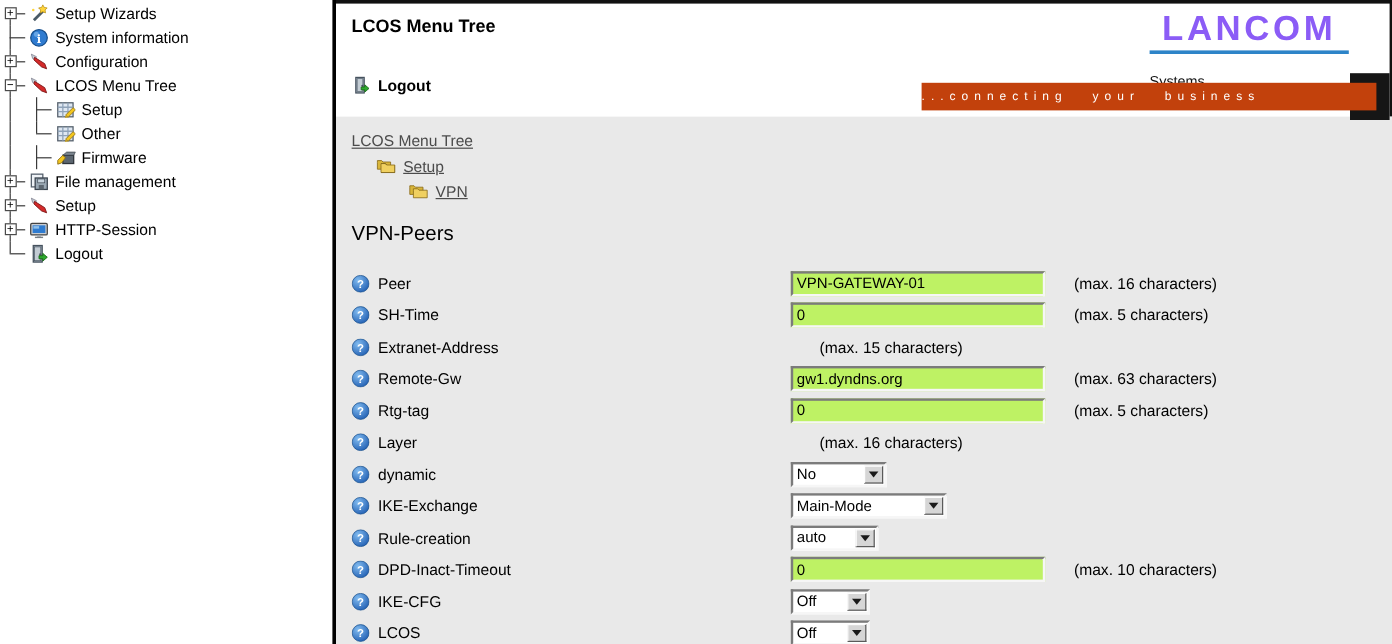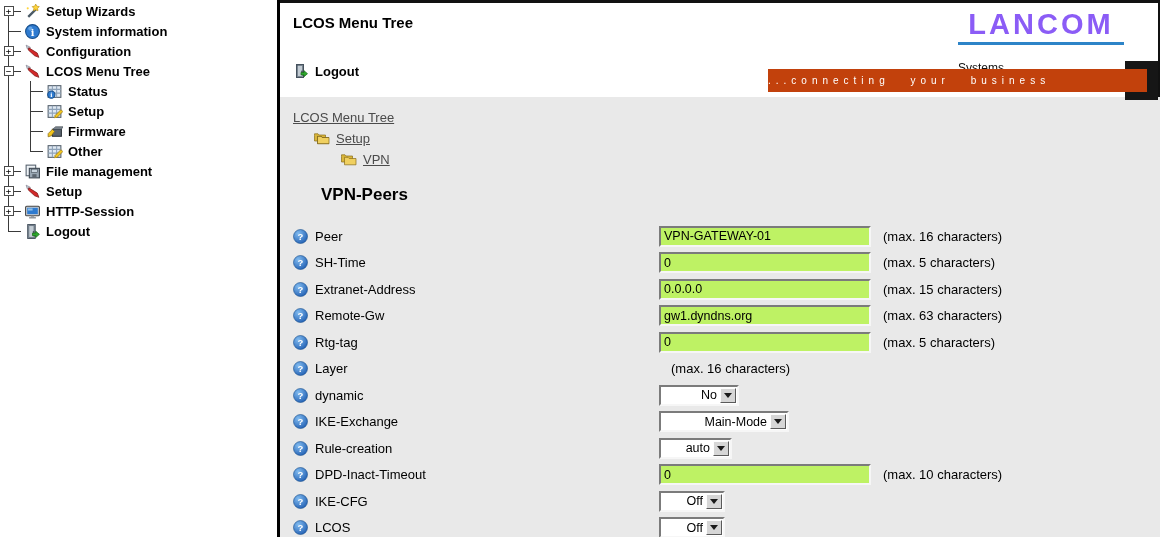--- a/index.html
+++ b/index.html
@@ -27,21 +27,21 @@
   .tcell.c2 { width:22px; }
   .tcell.c2::before { left:12px; }
   .tcell.c2::after  { left:12px; }
   .expander {
     position:absolute; left:3.5px; top:50%; transform:translateY(-50%);
     width:10px; height:10px; background:#fff; border:1px solid #4a4a4a;
     font-size:9px; line-height:8px; text-align:center; z-index:2; cursor:pointer;
     font-family:"DejaVu Sans Mono",monospace;
   }
   .ticon { width:17px; height:17px; margin:0 5px 0 6px; flex:none; }
-  .tlabel { white-space:nowrap;font-weight:bold; }
+  .tlabel { white-space:nowrap; }
 
   
   .main { flex:1; display:flex; flex-direction:column; border-left:3px solid #000; }
   .main-header {
     position:relative; height:97px; background:#fff; flex:none;
     border-top:3px solid #111; border-right:2px solid #111;
   }
   .page-title { position:absolute; left:13px; top:11px; font-size:15px; font-weight:bold; }
   .logout-btn { position:absolute; left:13px; top:60px; display:flex; align-items:center; gap:6px;
     font-size:13px; font-weight:bold; cursor:pointer; }
@@ -62,38 +62,38 @@
 
   .content { flex:1; background:#e9e9e9; padding:10px 0 0 13px; }
 
   
   .crumb { display:flex; align-items:center; gap:5px; height:21px; }
   .crumb.i1 { margin-left:20px; }
   .crumb.i2 { margin-left:47px; }
   .crumb a { color:#4b4b4b; text-decoration:underline; cursor:pointer; }
   .crumb svg { width:18px; height:15px; }
 
-  .page-heading { margin-top:15px; font-size:17px; font-weight:bold;margin-left:28px; }
+  .page-heading { margin-top:15px; font-size:17px; font-weight:normal; }
 
   
   .form { margin-top:18px; }
   .form-row { display:flex; align-items:center; height:26.5px; }
   .row-left { width:366px; display:flex; align-items:center; gap:7px; flex:none; }
   .help-ic { width:15px; height:15px; flex:none; cursor:pointer; }
-  .hint { margin-left:12px; }
+  .hint { margin-left:24px; }
 
   .win-input {
     width:212px; height:21px; background:#bef264; padding:1px 3px;
     border:2px solid; border-color:#7b7b7b #f6f6f6 #f6f6f6 #7b7b7b;
     font-family:"Liberation Sans","DejaVu Sans",sans-serif; font-size:12.5px; color:#000;
     outline:none;
   }
   .win-select {
     display:inline-flex; align-items:center; height:21px; background:#fff;
-    border:2px solid; border-color:#7b7b7b #f6f6f6 #f6f6f6 #7b7b7b; cursor:pointer;text-align:right;
+    border:2px solid; border-color:#7b7b7b #f6f6f6 #f6f6f6 #7b7b7b; cursor:pointer;
   }
   .sel-value { flex:1; padding:0 3px; font-size:12.5px; white-space:nowrap; overflow:hidden; }
   .sel-btn {
     width:16px; height:15px; flex:none; background:#d6d6d6; margin-right:1px;
     border:1px solid; border-color:#fdfdfd #5a5a5a #5a5a5a #fdfdfd;
     display:flex; align-items:center; justify-content:center;
   }
   .tri { width:0; height:0; border:4px solid transparent; border-top:5px solid #1a1a1a; margin-top:4px; }
   .w-dynamic { width:80px; } .w-ikeex { width:130px; } .w-rule { width:73px; }
   .w-ikecfg { width:66px; } .w-xauth { width:66px; }
@@ -159,77 +159,64 @@
       </span>
       <span class="ticon">
         <svg viewBox="0 0 16 16">
             <polygon points="2,2 6,4 5.2,6.2 3,5.4" fill="#c8d0d8" stroke="#667" stroke-width="0.5"></polygon>
             <path d="M4.5 4.5L12.5 9.5 14 13.5 10 12 4 6.5z" fill="#d42a2a" stroke="#7a1515" stroke-width="0.7"></path>
           </svg>
       </span>
       <span class="tlabel">LCOS Menu Tree</span>
     </div>
 
-    <div class="tree-row">
-      <span class="tcell vfull"></span>
-      <span class="tcell c2 vfull stub"></span>
-      <span class="ticon">
-        <svg viewBox="0 0 16 16">
-            <rect x="2" y="2.5" width="12" height="11" fill="#dfe8f2" stroke="#55606c"></rect>
-            <path d="M2 6h12M2 9.5h12M6 2.5v11M10 2.5v11" stroke="#8ea2b8" stroke-width="1"></path>
-            <circle cx="5" cy="11" r="3.4" fill="#2f7bd0" stroke="#174f8c"></circle>
-            <text x="5" y="13.4" text-anchor="middle" font-size="5.5" font-weight="bold" fill="#fff" font-family="DejaVu Serif">i</text>
-          </svg>
-      </span>
-      <span class="tlabel">Status</span>
-    </div>
 
     <div class="tree-row">
       <span class="tcell vfull"></span>
       <span class="tcell c2 vfull stub"></span>
       <span class="ticon">
         <svg viewBox="0 0 16 16">
             <rect x="2" y="2.5" width="12" height="11" fill="#dfe8f2" stroke="#55606c"></rect>
             <path d="M2 6h12M2 9.5h12M6 2.5v11M10 2.5v11" stroke="#8ea2b8" stroke-width="1"></path>
             <g transform="rotate(45 11 11)">
               <rect x="9.8" y="5.5" width="2.6" height="8.2" fill="#f3c61e" stroke="#8a6d1a" stroke-width="0.6"></rect>
               <polygon points="9.8,13.7 12.4,13.7 11.1,15.8" fill="#caa21a"></polygon>
             </g>
           </svg>
       </span>
       <span class="tlabel">Setup</span>
     </div>
 
     <div class="tree-row">
       <span class="tcell vfull"></span>
-      <span class="tcell c2 vfull stub"></span>
-      <span class="ticon">
-        <svg viewBox="0 0 16 16">
-            <rect x="6" y="6" width="8.5" height="6.5" fill="#5c6670" stroke="#2e343a"></rect>
-            <polygon points="6,6 9,3.5 16,3.5 14.5,6" fill="#7d8791" stroke="#2e343a" stroke-width="0.5"></polygon>
-            <path d="M2 10l4-4 2 2-3 4-3 1z" fill="#f3c61e" stroke="#8a6d1a" stroke-width="0.7"></path>
-          </svg>
-      </span>
-      <span class="tlabel">Firmware</span>
-    </div>
-
-    <div class="tree-row">
-      <span class="tcell vfull"></span>
       <span class="tcell c2 vtop stub"></span>
       <span class="ticon">
         <svg viewBox="0 0 16 16">
             <rect x="2" y="2.5" width="12" height="11" fill="#dfe8f2" stroke="#55606c"></rect>
             <path d="M2 6h12M2 9.5h12M6 2.5v11M10 2.5v11" stroke="#8ea2b8" stroke-width="1"></path>
             <g transform="rotate(45 11 11)">
               <rect x="9.8" y="5.5" width="2.6" height="8.2" fill="#f3c61e" stroke="#8a6d1a" stroke-width="0.6"></rect>
               <polygon points="9.8,13.7 12.4,13.7 11.1,15.8" fill="#caa21a"></polygon>
             </g>
           </svg>
       </span>
       <span class="tlabel">Other</span>
+    </div>
+
+    <div class="tree-row">
+      <span class="tcell vfull"></span>
+      <span class="tcell c2 vfull stub"></span>
+      <span class="ticon">
+        <svg viewBox="0 0 16 16">
+            <rect x="6" y="6" width="8.5" height="6.5" fill="#5c6670" stroke="#2e343a"></rect>
+            <polygon points="6,6 9,3.5 16,3.5 14.5,6" fill="#7d8791" stroke="#2e343a" stroke-width="0.5"></polygon>
+            <path d="M2 10l4-4 2 2-3 4-3 1z" fill="#f3c61e" stroke="#8a6d1a" stroke-width="0.7"></path>
+          </svg>
+      </span>
+      <span class="tlabel">Firmware</span>
     </div>
 
     <div class="tree-row">
       <span class="tcell vfull stub">
         <span class="expander">+</span>
       </span>
       <span class="ticon">
         <svg viewBox="0 0 16 16">
             <rect x="2" y="2" width="9" height="10" fill="#eef2f6" stroke="#55606c"></rect>
             <rect x="5" y="5" width="9.5" height="9" fill="#9aa8b4" stroke="#3a444e"></rect>
@@ -362,21 +349,20 @@
         </div>
 
         <div class="form-row">
           <div class="row-left">
             <span class="help-ic"><svg viewBox="0 0 15 15">
                   <circle cx="7.5" cy="7.5" r="7" fill="url(#helpGrad)" stroke="#174f8c" stroke-width="0.6"></circle>
                   <text x="7.5" y="11" text-anchor="middle" font-size="9.5" font-weight="bold" fill="#fff">?</text>
                 </svg></span>
             <span class="row-label">Extranet-Address</span>
           </div>
-          <input class="win-input" type="text" value="0.0.0.0" style="">
           <span class="hint">(max. 15 characters)</span>
         </div>
 
         <div class="form-row">
           <div class="row-left">
             <span class="help-ic"><svg viewBox="0 0 15 15">
                   <circle cx="7.5" cy="7.5" r="7" fill="url(#helpGrad)" stroke="#174f8c" stroke-width="0.6"></circle>
                   <text x="7.5" y="11" text-anchor="middle" font-size="9.5" font-weight="bold" fill="#fff">?</text>
                 </svg></span>
             <span class="row-label">Remote-Gw</span>

